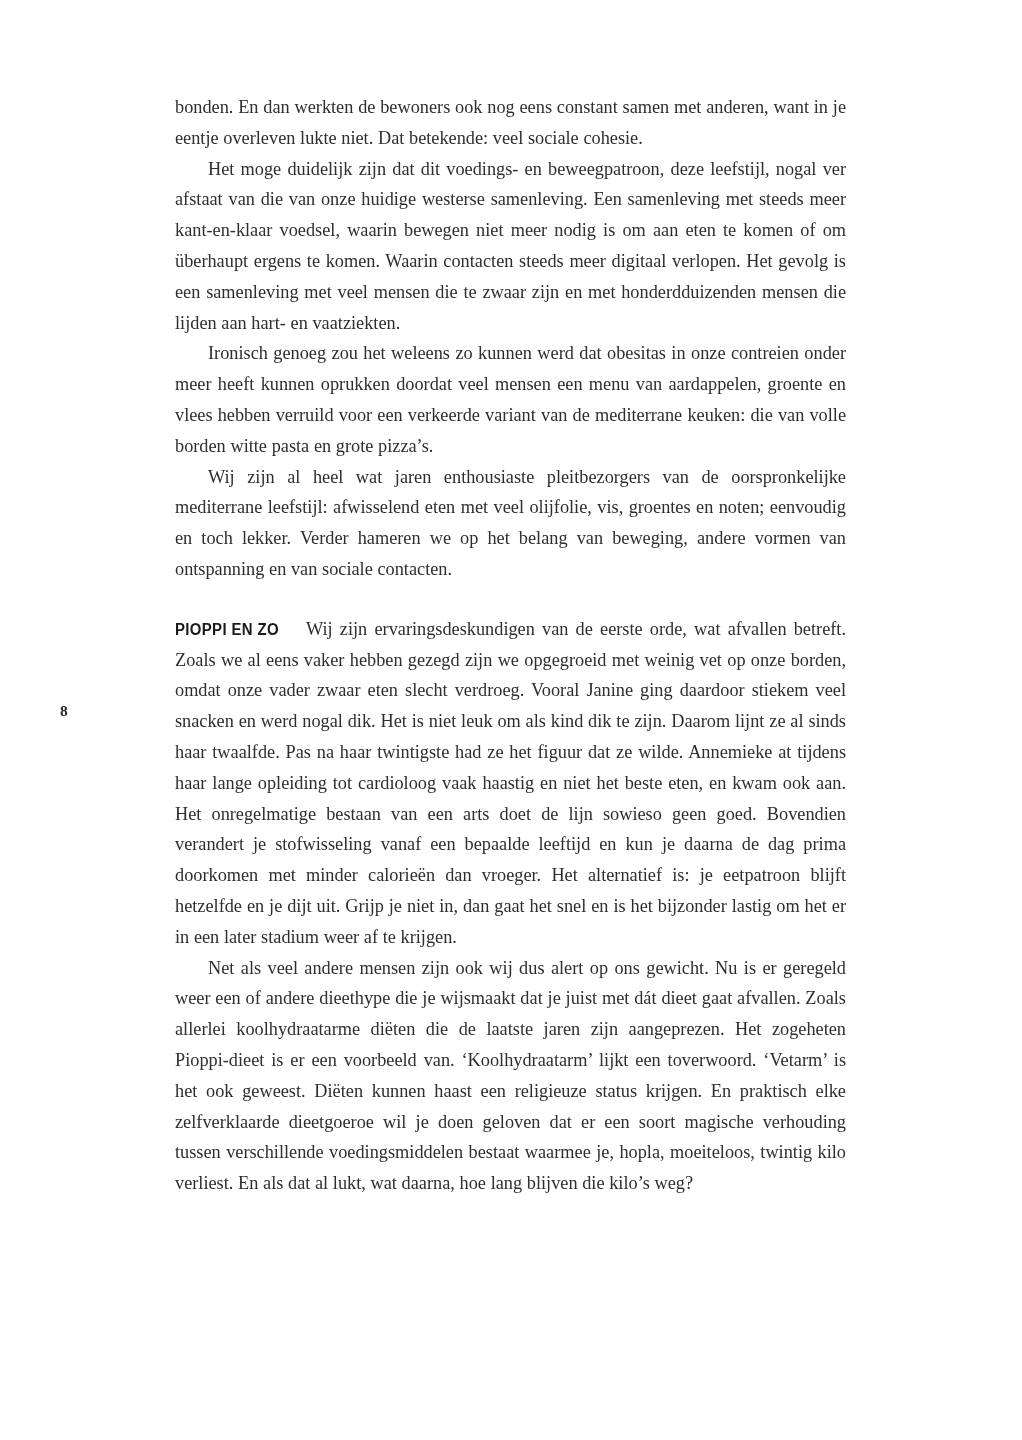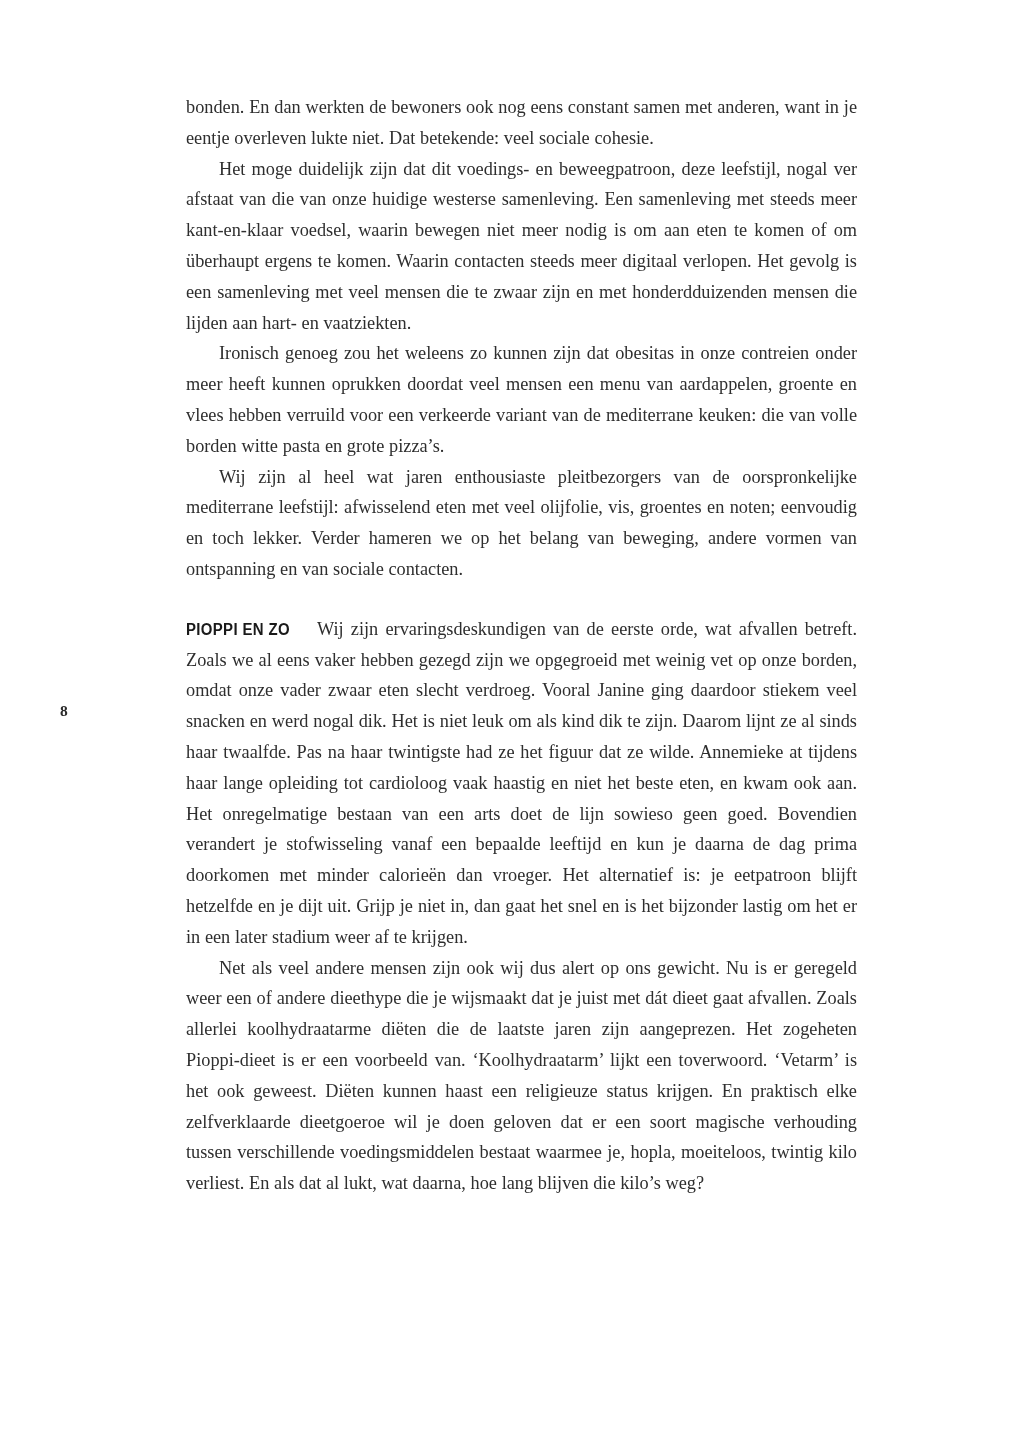--- a/index.html
+++ b/index.html
@@ -34,21 +34,21 @@
     font-size: 15.5px;
     font-weight: 700;
     color: #2b2b2b;
     line-height: 1;
     letter-spacing: 0.2px;
   }
 
   
   .textblock {
     position: absolute;
-    left: 186px;
+    left: 175px;
     top: 92px;
     width: 671px;
   }
 
   p.para {
     margin: 0;
     text-align: justify;
     text-justify: inter-word;
     font-size: 18.3px;
     line-height: 30.8px;
@@ -89,21 +89,21 @@
 
   <div class="folio">8</div>
 
   <div class="textblock">
 
     <p class="para first">bonden. En dan werkten de bewoners ook nog eens constant samen met anderen, want in je eentje overleven lukte niet. Dat betekende: veel sociale cohesie.</p>
 
     <p class="para">Het moge duidelijk zijn dat dit voedings- en beweegpatroon, deze leefstijl, nogal ver afstaat van die van onze huidige westerse samenleving. Een samenleving met steeds meer kant-en-klaar voedsel, waarin bewegen niet meer nodig is om aan eten te komen of om überhaupt ergens te komen. Waarin contacten steeds meer digitaal verlopen. Het gevolg is een samenleving met veel mensen die te zwaar zijn en met honderdduizenden mensen die lijden aan hart- en vaatziekten.</p>
 
 
-    <p class="para">Ironisch genoeg zou het weleens zo kunnen zijn dat obesitas in onze contreien onder meer heeft kunnen oprukken doordat veel mensen een menu van aardappelen, groente en vlees hebben verruild voor een verkeerde variant van de mediterrane keuken: die van volle borden witte pasta en grote pizza’s.</p>
+    <p class="para">Ironisch genoeg zou het weleens zo kunnen werd dat obesitas in onze contreien onder meer heeft kunnen oprukken doordat veel mensen een menu van aardappelen, groente en vlees hebben verruild voor een verkeerde variant van de mediterrane keuken: die van volle borden witte pasta en grote pizza’s.</p>
 
     <p class="para">Wij zijn al heel wat jaren enthousiaste pleitbezorgers van de oorspronkelijke mediterrane leefstijl: afwisselend eten met veel olijfolie, vis, groentes en noten; eenvoudig en toch lekker. Verder hameren we op het belang van beweging, andere vormen van ontspanning en van sociale contacten.</p>
 
     <div class="section-gap"></div>
 
     <p class="para first"><span class="runin">PIOPPI EN ZO</span><span>Wij zijn ervaringsdeskundigen van de eerste orde, wat afvallen betreft. Zoals we al eens vaker hebben gezegd zijn we opgegroeid met weinig vet op onze borden, omdat onze vader zwaar eten slecht verdroeg. Vooral Janine ging daardoor stiekem veel snacken en werd nogal dik. Het is niet leuk om als kind dik te zijn. Daarom lijnt ze al sinds haar twaalfde. Pas na haar twintigste had ze het figuur dat ze wilde. Annemieke at tijdens haar lange opleiding tot cardioloog vaak haastig en niet het beste eten, en kwam ook aan. Het onregelmatige bestaan van een arts doet de lijn sowieso geen goed. Bovendien verandert je stofwisseling vanaf een bepaalde leeftijd en kun je daarna de dag prima doorkomen met minder calorieën dan vroeger. Het alternatief is: je eetpatroon blijft hetzelfde en je dijt uit. Grijp je niet in, dan gaat het snel en is het bijzonder lastig om het er in een later stadium weer af te krijgen.</span></p>
 
     <p class="para">Net als veel andere mensen zijn ook wij dus alert op ons gewicht. Nu is er geregeld weer een of andere dieethype die je wijsmaakt dat je juist met dát dieet gaat afvallen. Zoals allerlei koolhydraatarme diëten die de laatste jaren zijn aangeprezen. Het zogeheten Pioppi-dieet is er een voorbeeld van. ‘Koolhydraatarm’ lijkt een toverwoord. ‘Vetarm’ is het ook geweest. Diëten kunnen haast een religieuze status krijgen. En praktisch elke zelfverklaarde dieetgoeroe wil je doen geloven dat er een soort magische verhouding tussen verschillende voedingsmiddelen bestaat waarmee je, hopla, moeiteloos, twintig kilo verliest. En als dat al lukt, wat daarna, hoe lang blijven die kilo’s weg?</p>
 
   </div>

